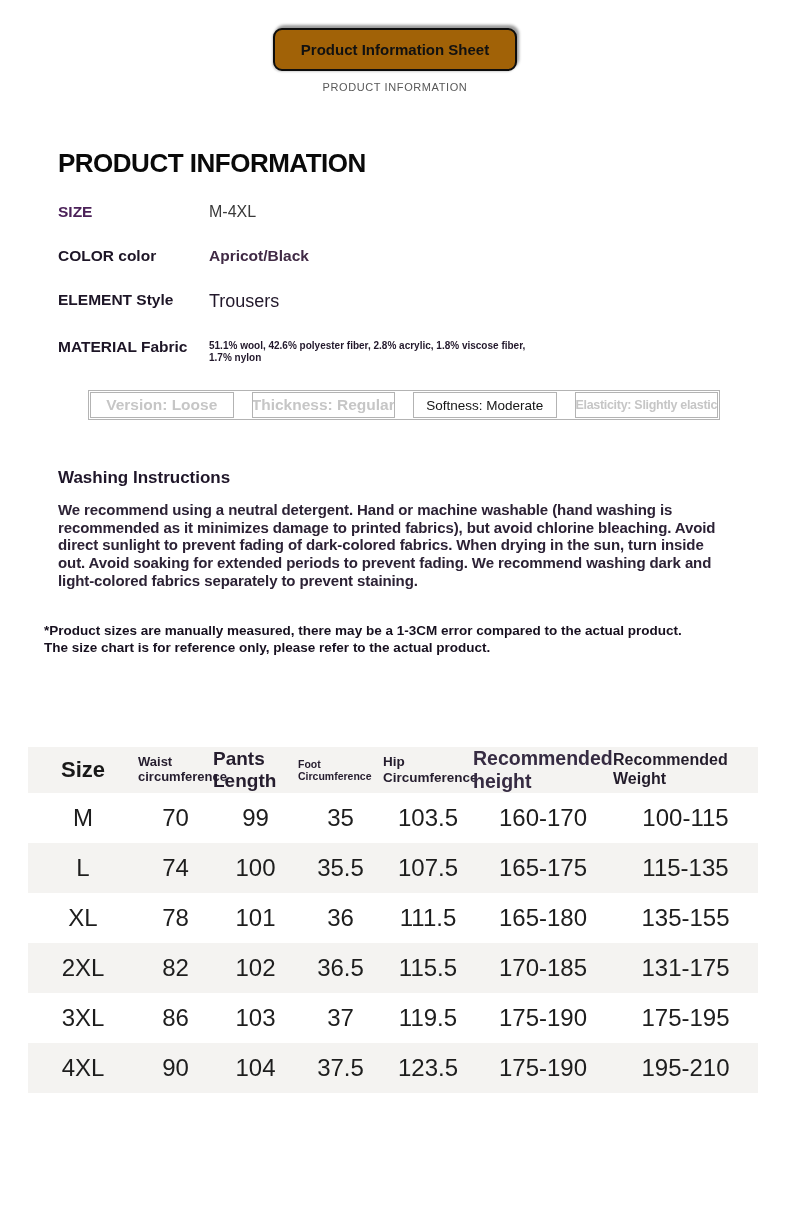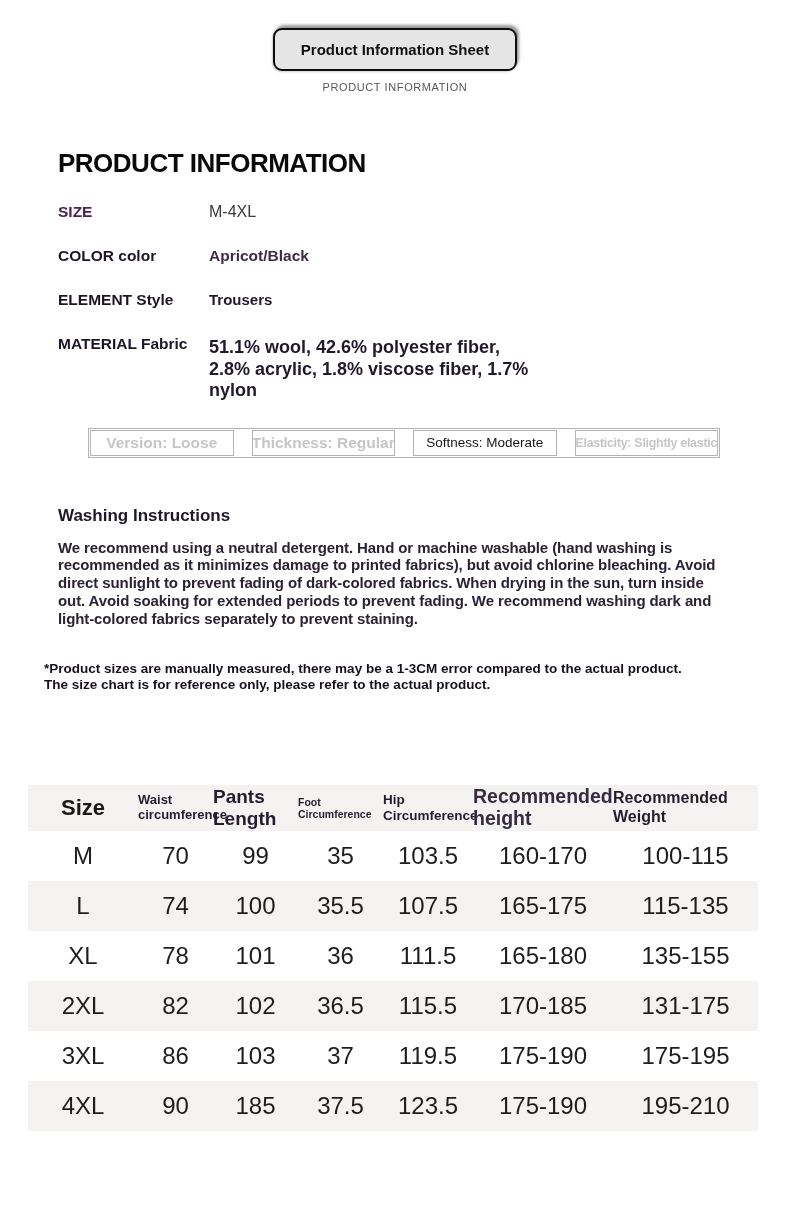--- a/index.html
+++ b/index.html
@@ -3,36 +3,36 @@
 <meta charset="utf-8">
 <style>
   * { margin:0; padding:0; box-sizing:border-box; }
   html,body { background:#ffffff; }
   body { font-family:"Liberation Sans", sans-serif; }
   .page { position:relative; width:790px; height:1227px; background:#fff; overflow:hidden; }
 
   
   .badge-area { text-align:center; padding-top:28px; }
   .badge {
-    display:inline-block; background:#e5e5e5; border:2px solid #0d0d0d; border-radius:9px;
+    display:inline-block; background:#a16207; border:2px solid #0d0d0d; border-radius:9px;
     padding:11px 26px; font-size:15px; font-weight:bold; color:#111;
     box-shadow: 2px -3px 3px rgba(0,0,0,0.40), -1px 1px 2px rgba(0,0,0,0.18);
   }
   .badge-caption { margin-top:10px; font-size:11px; color:#585858; letter-spacing:0.6px; }
 
   
   .info { margin:55px 60px 0 58px; }
   .title { font-size:26px; font-weight:bold; color:#0a0a0a; letter-spacing:-0.5px; margin-bottom:24px; }
   .spec-row { display:flex; align-items:flex-start; margin-bottom:26px; }
   .spec-label { width:151px; flex-shrink:0; font-size:15.5px; font-weight:bold; color:#1d1526; }
   .spec-label.purple { color:#4b2158; }
   .spec-value { font-size:16px; color:#3a3a3a; }
   .spec-value.plum { font-weight:bold; color:#402a45; font-size:15.5px; }
-  .spec-value.dark { font-weight:bold; color:#22182b; font-size:15px; }
-  .spec-value.material { font-weight:bold; color:#22182b; font-size:18px; max-width:330px; line-height:1.2; margin-top:2px; }
+  .spec-value.dark { font-weight:normal; color:#22182b; font-size:18px; }
+  .spec-value.material { font-weight:bold; color:#22182b; font-size:10px; max-width:330px; line-height:1.2; margin-top:2px; }
 
   
   .attributes { margin:20px 70px 0 88px; border:1px solid #b3b3b3; padding:1px; display:flex; gap:18px; }
   .attr-cell { flex:1; border:1px solid #b3b3b3; height:26px; display:flex; align-items:center; justify-content:center; white-space:nowrap; overflow:hidden; }
   .attr-muted { color:#c6c6c6; font-weight:bold; font-size:15.5px; }
   .attr-strong { color:#151515; font-weight:normal; font-size:13.5px; }
   .attr-muted.small { font-size:12.5px; letter-spacing:-0.3px; }
 
   
   .washing { margin:48px 57px 0 58px; }
@@ -171,21 +171,21 @@
         <td>86</td>
         <td>103</td>
         <td>37</td>
         <td>119.5</td>
         <td>175-190</td>
         <td>175-195</td>
       </tr>
       <tr>
         <td>4XL</td>
         <td>90</td>
-        <td>185</td>
+        <td>104</td>
         <td>37.5</td>
         <td>123.5</td>
         <td>175-190</td>
         <td>195-210</td>
       </tr>
     </tbody>
   </table>
 
 </div>
 

